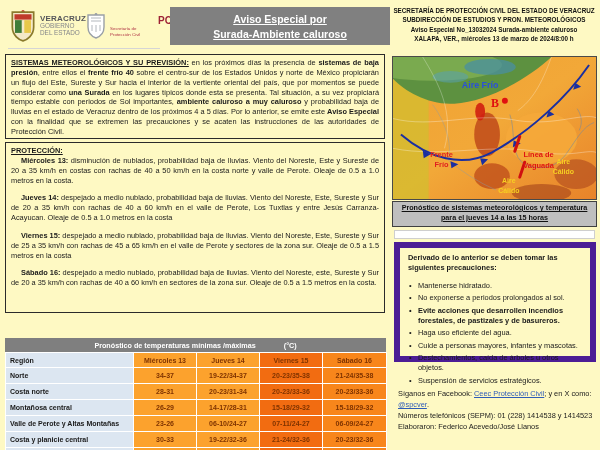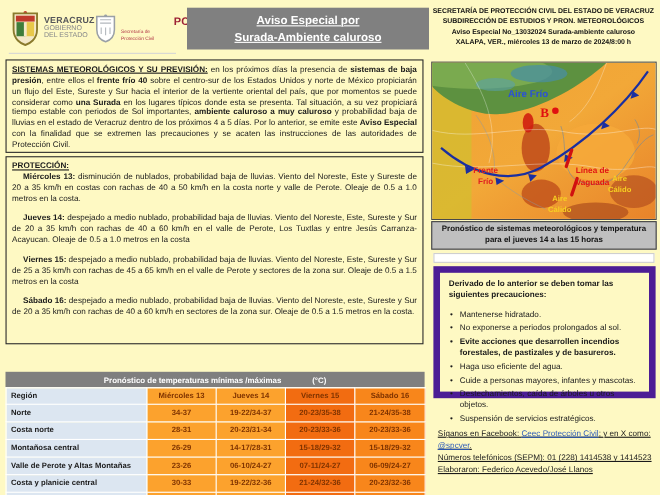--- a/index.html
+++ b/index.html
@@ -68,34 +68,34 @@
   .cell-val { color:#7f3300; font-weight:bold; text-align:center; }
 
   
   .map-wrap { position:absolute; left:392px; top:56px; width:205px; height:144px;
               border:1px solid #4a4a4a; }
   .map-wrap svg { display:block; width:100%; height:100%; }
   .map-caption {
     position:absolute; left:392px; top:201px; width:205px; height:26px;
     background:#bfbfbf; border:1px solid #404040;
     font-size:7.2px; font-weight:bold; text-align:center; line-height:1.35;
-    padding:1px 8px; color:#111;
+    padding:1px 8px; color:#111;text-decoration:underline;
   }
   .empty-strip { position:absolute; left:394px; top:230px; width:201px; height:9px;
                  background:#fff; border:1px solid #cfcfcf; }
   .box-precautions {
     position:absolute; left:394px; top:242px; width:202px; height:120px;
     border:6px solid #4c1d95; padding:5px 8px 4px 8px; font-size:7.4px; line-height:1.4;
   }
   .prec-head { font-weight:bold; margin-bottom:8px; line-height:1.35; }
   .prec-list { list-style:none; }
   .prec-list li { position:relative; padding-left:10px; margin-bottom:2px; }
   .prec-list li::before { content:"•"; position:absolute; left:1px; top:0; }
 
-  .footer { position:absolute; left:398px; top:388px; width:196px; font-size:7.4px; line-height:1.5;text-decoration:underline; }
+  .footer { position:absolute; left:398px; top:388px; width:196px; font-size:7.4px; line-height:1.5; }
   .footer a { color:#2e5cb8; text-decoration:underline; cursor:pointer; }
 </style>
 </head>
 <body>
 
 <div class="page">
 
   <div class="hdr-logos">
     <div class="logo-group ver">
       <svg width="26" height="32" viewBox="0 0 24 30">

